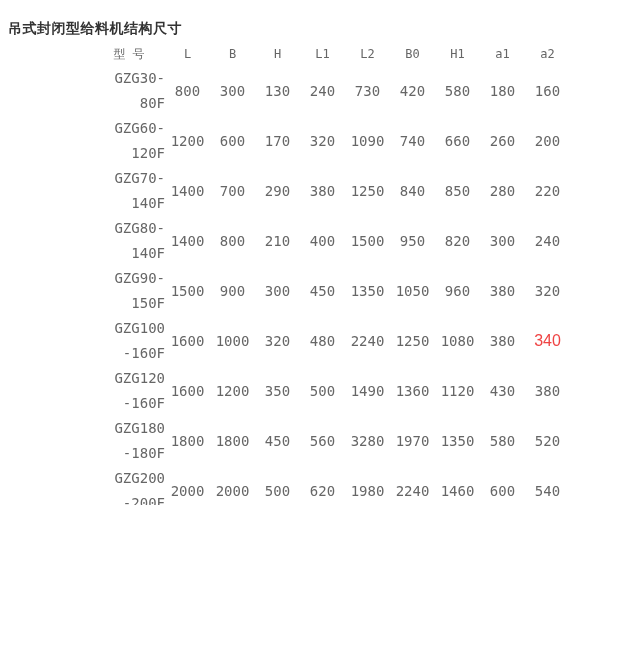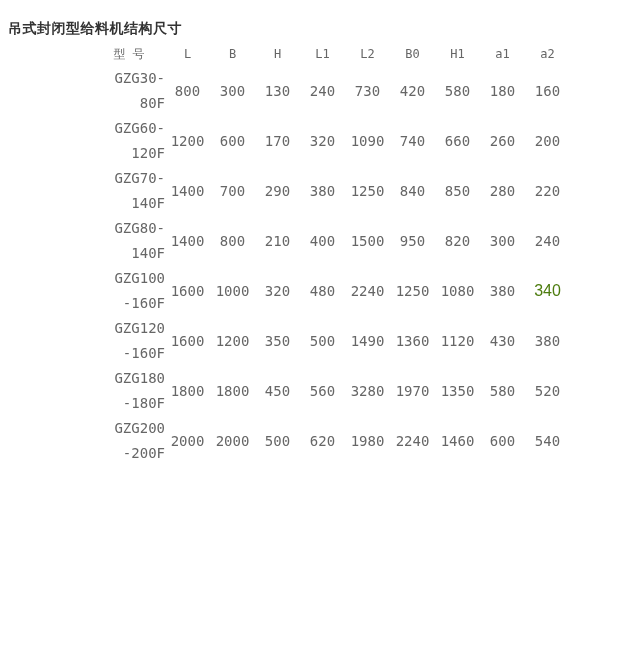--- a/index.html
+++ b/index.html
@@ -54,21 +54,21 @@
   .spec-table td.model-cell {
     text-align: right;
     padding-left: 18px;
     line-height: 25px;
     white-space: nowrap;
     margin-top: 40px;
   }
   .spec-table td.alt-font {
     font-family: "Liberation Sans", sans-serif;
     font-size: 16px;
-    color: #4d7c0f;
+    color: #ef4444;
   }
 </style>
 </head>
 <body>
 
 <div class="page">
   <h1 class="title">吊式封闭型给料机结构尺寸</h1>
   <table class="spec-table">
     <colgroup>
       <col class="model-col">
@@ -152,20 +152,35 @@
           <td>210</td>
           <td>400</td>
           <td>1500</td>
           <td>950</td>
           <td>820</td>
           <td>300</td>
           <td>240</td>
         </tr>
         <tr>
           <td class="model-cell">
+            <div>GZG90-</div>
+            <div>150F</div>
+          </td>
+          <td>1500</td>
+          <td>900</td>
+          <td>300</td>
+          <td>450</td>
+          <td>1350</td>
+          <td>1050</td>
+          <td>960</td>
+          <td>380</td>
+          <td>320</td>
+        </tr>
+        <tr>
+          <td class="model-cell">
             <div>GZG100</div>
             <div>-160F</div>
           </td>
           <td>1600</td>
           <td>1000</td>
           <td>320</td>
           <td>480</td>
           <td>2240</td>
           <td>1250</td>
           <td>1080</td>

